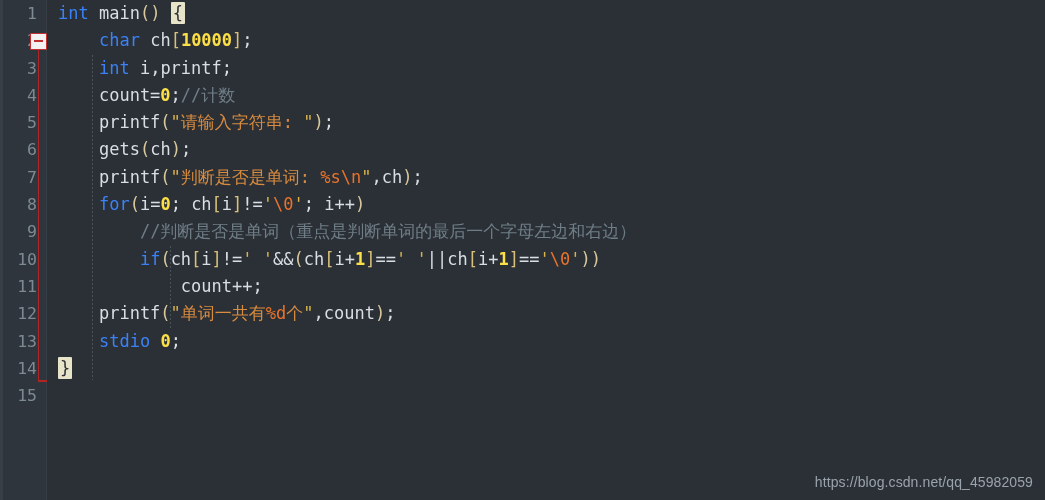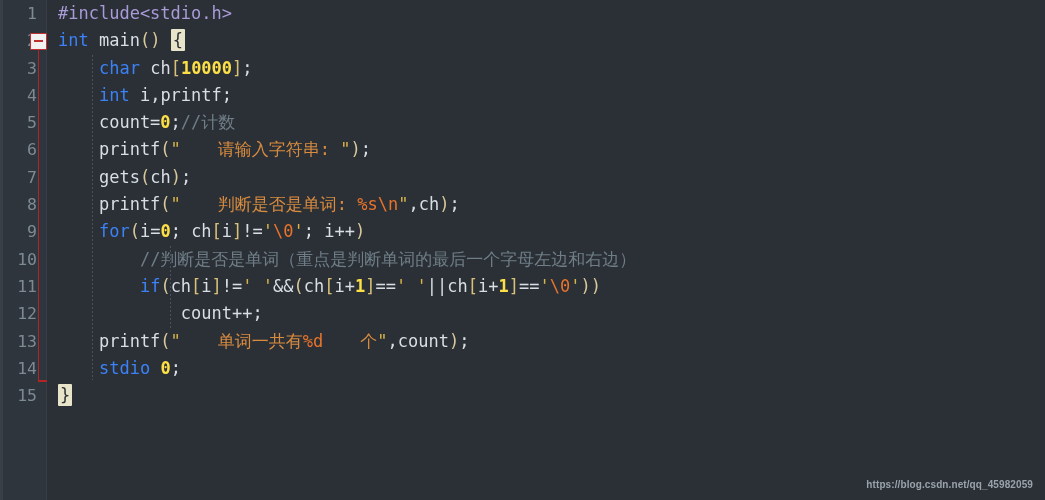--- a/index.html
+++ b/index.html
@@ -67,21 +67,21 @@
   .code-text {
     padding-left: 11px;
     display: block;
   }
 
   
   .t-pre      { color: #a99ad8; }          
   .t-kw       { color: #3b82f6; }          
   .t-plain    { color: #d8dee4; }          
   .t-num      { color: #fde047; font-weight: bold; }  
-  .t-str      { color: #d98c3f; margin-left: 37px; }          
+  .t-str      { color: #d98c3f; }          
   .t-quote    { color: #d9b44a; }          
   .t-esc      { color: #e8732b; }          
   .t-comment  { color: #6f7d87; }
   .t-brk      { color: #d9c07a; }          
   .t-paren    { color: #d8c89a; }
 
   .brace-match {
     background: #e8e4c9;
     color: #2b3036;
     padding: 1px 2px;
@@ -136,24 +136,23 @@
       #4a525b 0px, #4a525b 2px,
       transparent 2px, transparent 4px);
   }
 
   
   #watermark {
     position: absolute;
     right: 12px;
     bottom: 10px;
     color: #9aa3ab;
-    font-size: 10px;
+    font-size: 14px;
     font-family: "Liberation Sans", sans-serif;
     letter-spacing: 0.1px;
-    font-weight: bold;
   }
 </style>
 </head>
 <body>
 
 <div id="editor-window">
 
   <div id="gutter">
     <div id="gutter-edge"></div>
     <div id="gutter-numbers">
@@ -178,21 +177,20 @@
   <div id="fold-box"></div>
   <div id="fold-line"></div>
   <div id="fold-line-foot"></div>
 
   <div id="code-area">
     <div id="indent-guides">
       <div class="indent-guide" style="left:45px; top:55px; height:325px;"></div>
       <div class="indent-guide" style="left:123px; top:246px; height:82px;"></div>
     </div>
     <div id="code-lines">
-        <div class="line-row"><span class="code-text"><span class="t-pre">#include&lt;stdio.h&gt;</span></span></div>
         <div class="line-row"><span class="code-text"><span class="t-kw">int</span><span class="t-plain"> </span><span class="t-plain">main</span><span class="t-paren">()</span><span class="t-plain"> </span><span class="brace-match">{</span></span></div>
         <div class="line-row"><span class="code-text"><span class="t-plain">    </span><span class="t-kw">char</span><span class="t-plain"> </span><span class="t-plain">ch</span><span class="t-brk">[</span><span class="t-num">10000</span><span class="t-brk">]</span><span class="t-plain">;</span></span></div>
         <div class="line-row"><span class="code-text"><span class="t-plain">    </span><span class="t-kw">int</span><span class="t-plain"> i,printf;</span></span></div>
         <div class="line-row"><span class="code-text"><span class="t-plain">    count=</span><span class="t-num">0</span><span class="t-plain">;</span><span class="t-comment">//计数</span></span></div>
         <div class="line-row"><span class="code-text"><span class="t-plain">    printf</span><span class="t-paren">(</span><span class="t-quote">"</span><span class="t-str">请输入字符串: </span><span class="t-quote">"</span><span class="t-paren">)</span><span class="t-plain">;</span></span></div>
         <div class="line-row"><span class="code-text"><span class="t-plain">    gets</span><span class="t-paren">(</span><span class="t-plain">ch</span><span class="t-paren">)</span><span class="t-plain">;</span></span></div>
         <div class="line-row"><span class="code-text"><span class="t-plain">    printf</span><span class="t-paren">(</span><span class="t-quote">"</span><span class="t-str">判断是否是单词: </span><span class="t-esc">%s</span><span class="t-esc">\n</span><span class="t-quote">"</span><span class="t-plain">,ch</span><span class="t-paren">)</span><span class="t-plain">;</span></span></div>
         <div class="line-row"><span class="code-text"><span class="t-plain">    </span><span class="t-kw">for</span><span class="t-paren">(</span><span class="t-plain">i=</span><span class="t-num">0</span><span class="t-plain">; ch</span><span class="t-brk">[</span><span class="t-plain">i</span><span class="t-brk">]</span><span class="t-plain">!=</span><span class="t-quote">'</span><span class="t-esc">\0</span><span class="t-quote">'</span><span class="t-plain">; i++</span><span class="t-paren">)</span></span></div>
         <div class="line-row"><span class="code-text"><span class="t-plain">        </span><span class="t-comment">//判断是否是单词（重点是判断单词的最后一个字母左边和右边）</span></span></div>
         <div class="line-row"><span class="code-text"><span class="t-plain">        </span><span class="t-kw">if</span><span class="t-paren">(</span><span class="t-plain">ch</span><span class="t-brk">[</span><span class="t-plain">i</span><span class="t-brk">]</span><span class="t-plain">!=</span><span class="t-quote">' '</span><span class="t-plain">&amp;&amp;</span><span class="t-paren">(</span><span class="t-plain">ch</span><span class="t-brk">[</span><span class="t-plain">i+</span><span class="t-num">1</span><span class="t-brk">]</span><span class="t-plain">==</span><span class="t-quote">' '</span><span class="t-plain">||</span><span class="t-plain">ch</span><span class="t-brk">[</span><span class="t-plain">i+</span><span class="t-num">1</span><span class="t-brk">]</span><span class="t-plain">==</span><span class="t-quote">'</span><span class="t-esc">\0</span><span class="t-quote">'</span><span class="t-paren">))</span></span></div>

